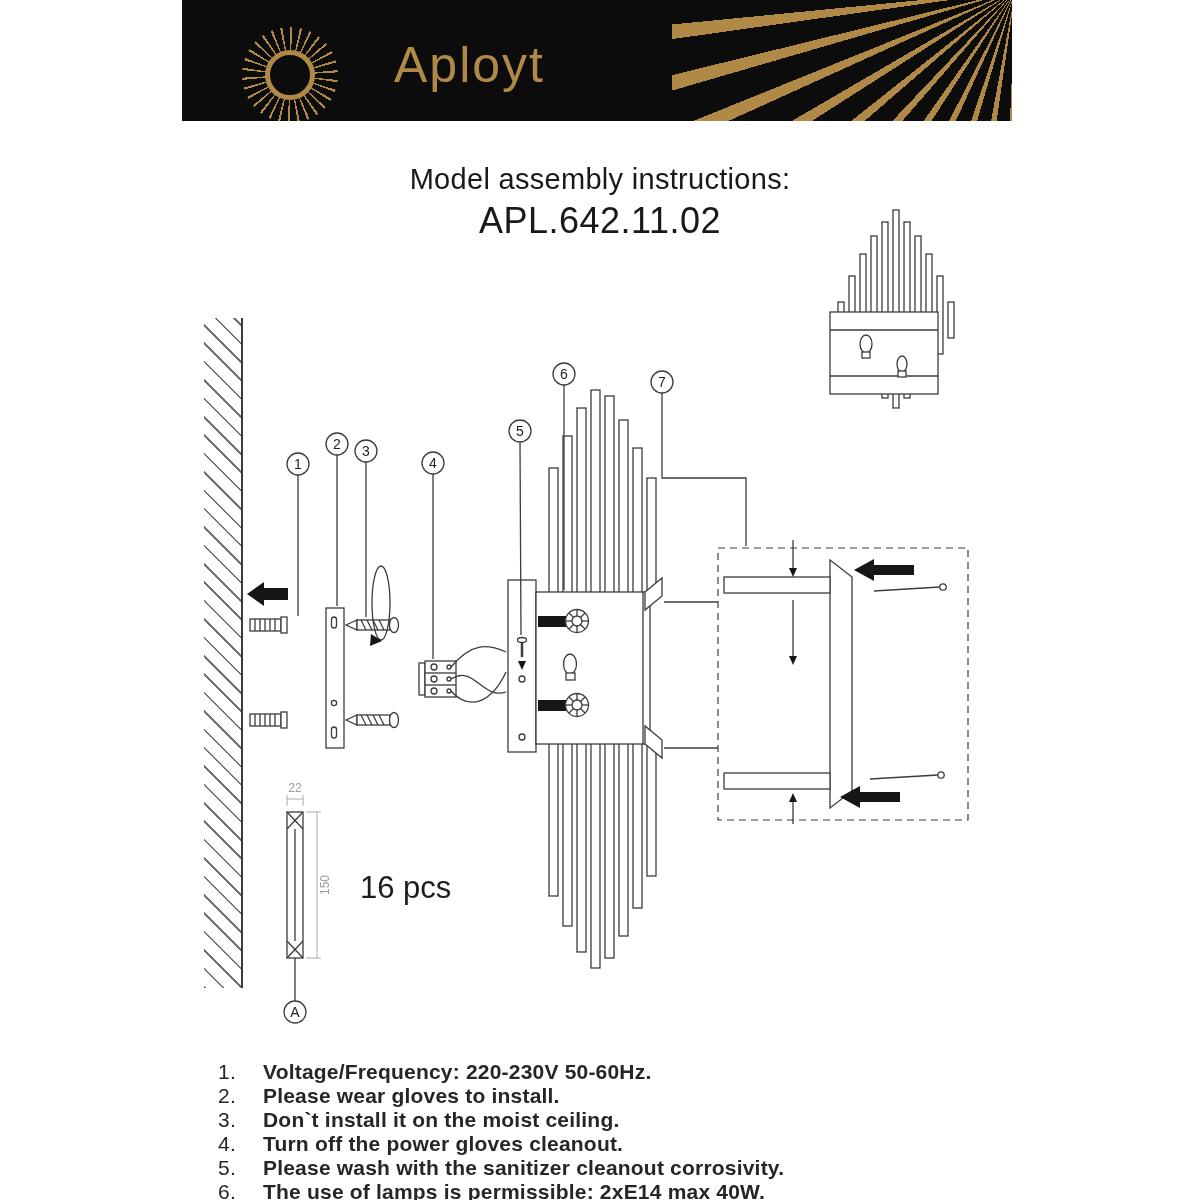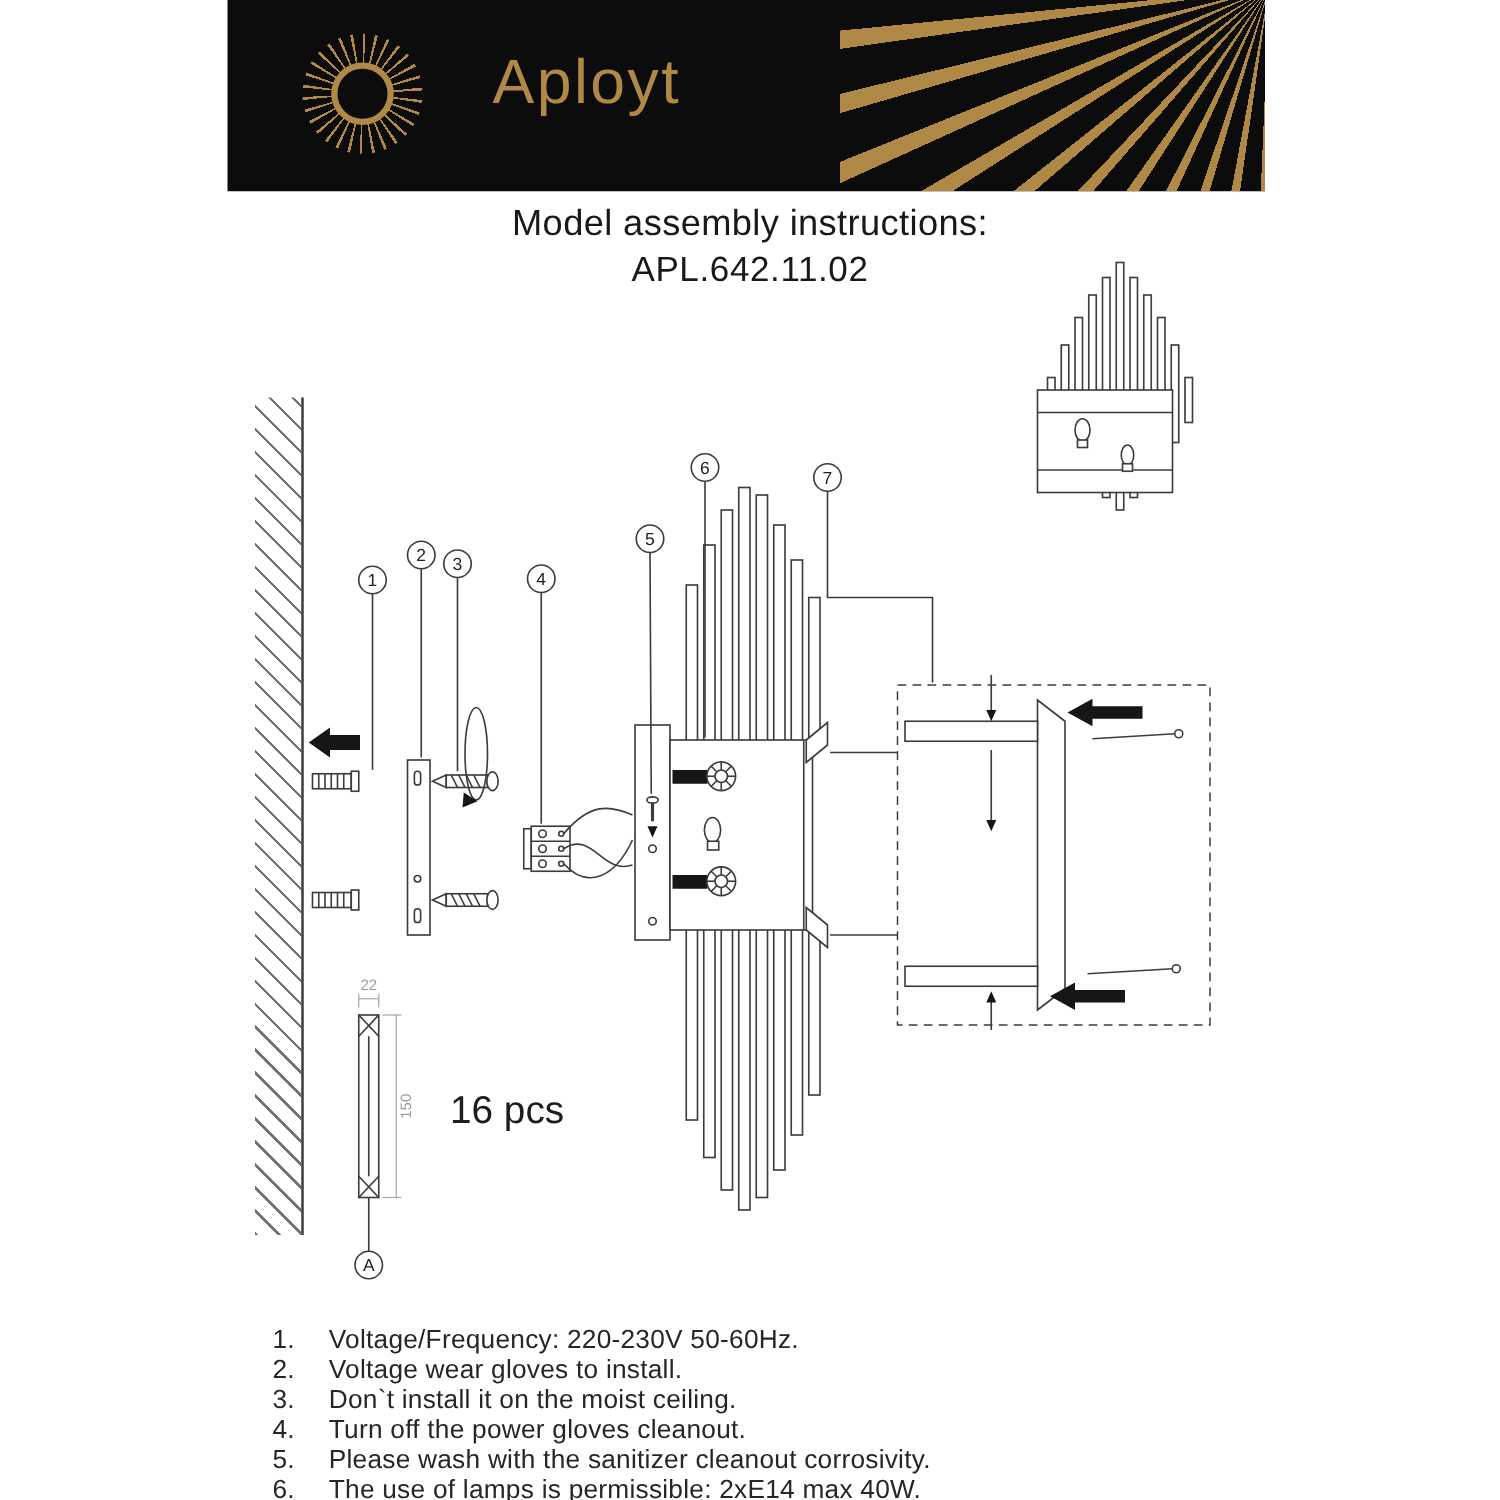--- a/index.html
+++ b/index.html
@@ -1,32 +1,32 @@
 <!DOCTYPE html>
 <html><head>
 <meta charset="utf-8">
 <style>
   html,body{margin:0;padding:0;background:#ffffff;}
   .page{position:relative;width:1200px;height:1200px;background:#ffffff;overflow:hidden;
         font-family:"Liberation Sans",sans-serif;color:#1c1c1c;}
 
   
-  .banner{position:absolute;left:182px;top:0;width:830px;height:153px;background:#0c0c0c;overflow:hidden;}
+  .banner{position:absolute;left:182px;top:0;width:830px;height:121px;background:#0c0c0c;overflow:hidden;}
   .rays{position:absolute;right:0;top:0;width:340px;height:153px;
         background:repeating-conic-gradient(from 180deg at 101% -6%, #b08947 0deg 2.4deg, rgba(0,0,0,0) 2.4deg 8.2deg);}
   .logo{position:absolute;left:60px;top:27px;width:96px;height:96px;border-radius:50%;
         background:repeating-conic-gradient(#b08947 0deg 2.8deg, rgba(0,0,0,0) 2.8deg 12deg);}
   .logo::before{content:"";position:absolute;inset:23px;border-radius:50%;background:#0c0c0c;
         border:5px solid #b08947;box-sizing:border-box;}
   .brand{position:absolute;left:212px;top:36px;color:#b08947;font-size:50px;font-weight:500;letter-spacing:2px;}
 
   
   .titles{position:absolute;left:0;top:163px;width:1200px;text-align:center;}
   .title-1{font-size:29px;color:#191919;letter-spacing:.3px;text-align:center;}
-  .title-2{font-size:28px;color:#191919;margin-top:4px;letter-spacing:.5px;}
+  .title-2{font-size:36px;color:#191919;margin-top:4px;letter-spacing:.5px;}
 
   
   .wall-hatch{position:absolute;left:204px;top:318px;width:37px;height:670px;
       background:repeating-linear-gradient(45deg, rgba(90,90,90,.85) 0 1.8px, rgba(0,0,0,0) 1.8px 13px);
       border-right:2.5px solid #3c3c3c;}
 
   
   svg.diagram{position:absolute;left:0;top:0;width:1200px;height:1200px;}
   .ln{stroke:#3c3c3c;stroke-width:1.3;fill:none;}
   .fw{fill:#ffffff;stroke:#3c3c3c;stroke-width:1.3;}
@@ -35,21 +35,21 @@
   .thin{stroke:#a9a9a9;stroke-width:1;fill:none;}
   .dimtxt{font:12px "Liberation Sans",sans-serif;fill:#9b9b9b;}
   .callout-circle{fill:#ffffff;stroke:#3c3c3c;stroke-width:1.3;}
   .callout-text{font:14px "Liberation Sans",sans-serif;fill:#222;text-anchor:middle;}
   .pcs{font:31px "Liberation Sans",sans-serif;fill:#1d1d1d;}
 
   
   .instructions{position:absolute;left:218px;top:1060px;width:780px;}
   .instr-row{display:flex;font-size:21px;line-height:24px;color:#262626;letter-spacing:.2px;}
   .instr-num{width:45px;flex:0 0 45px;}
-  .instr-text{flex:1;}
+  .instr-text{flex:1;font-weight:bold;}
 </style>
 </head>
 <body>
 
 <div class="page">
 
   <div class="banner">
     <div class="rays"></div>
     <div class="logo"></div>
     <div class="brand">Aployt</div>
@@ -301,21 +301,21 @@
     <text class="pcs" x="360" y="898">16 pcs</text>
   </svg>
 
   <div class="instructions">
     <div class="instr-row">
       <span class="instr-num">1.</span>
       <span class="instr-text">Voltage/Frequency: 220-230V 50-60Hz.</span>
     </div>
     <div class="instr-row">
       <span class="instr-num">2.</span>
-      <span class="instr-text">Voltage wear gloves to install.</span>
+      <span class="instr-text">Please wear gloves to install.</span>
     </div>
     <div class="instr-row">
       <span class="instr-num">3.</span>
       <span class="instr-text">Don`t install it on the moist ceiling.</span>
     </div>
     <div class="instr-row">
       <span class="instr-num">4.</span>
       <span class="instr-text">Turn off the power gloves cleanout.</span>
     </div>
     <div class="instr-row">

